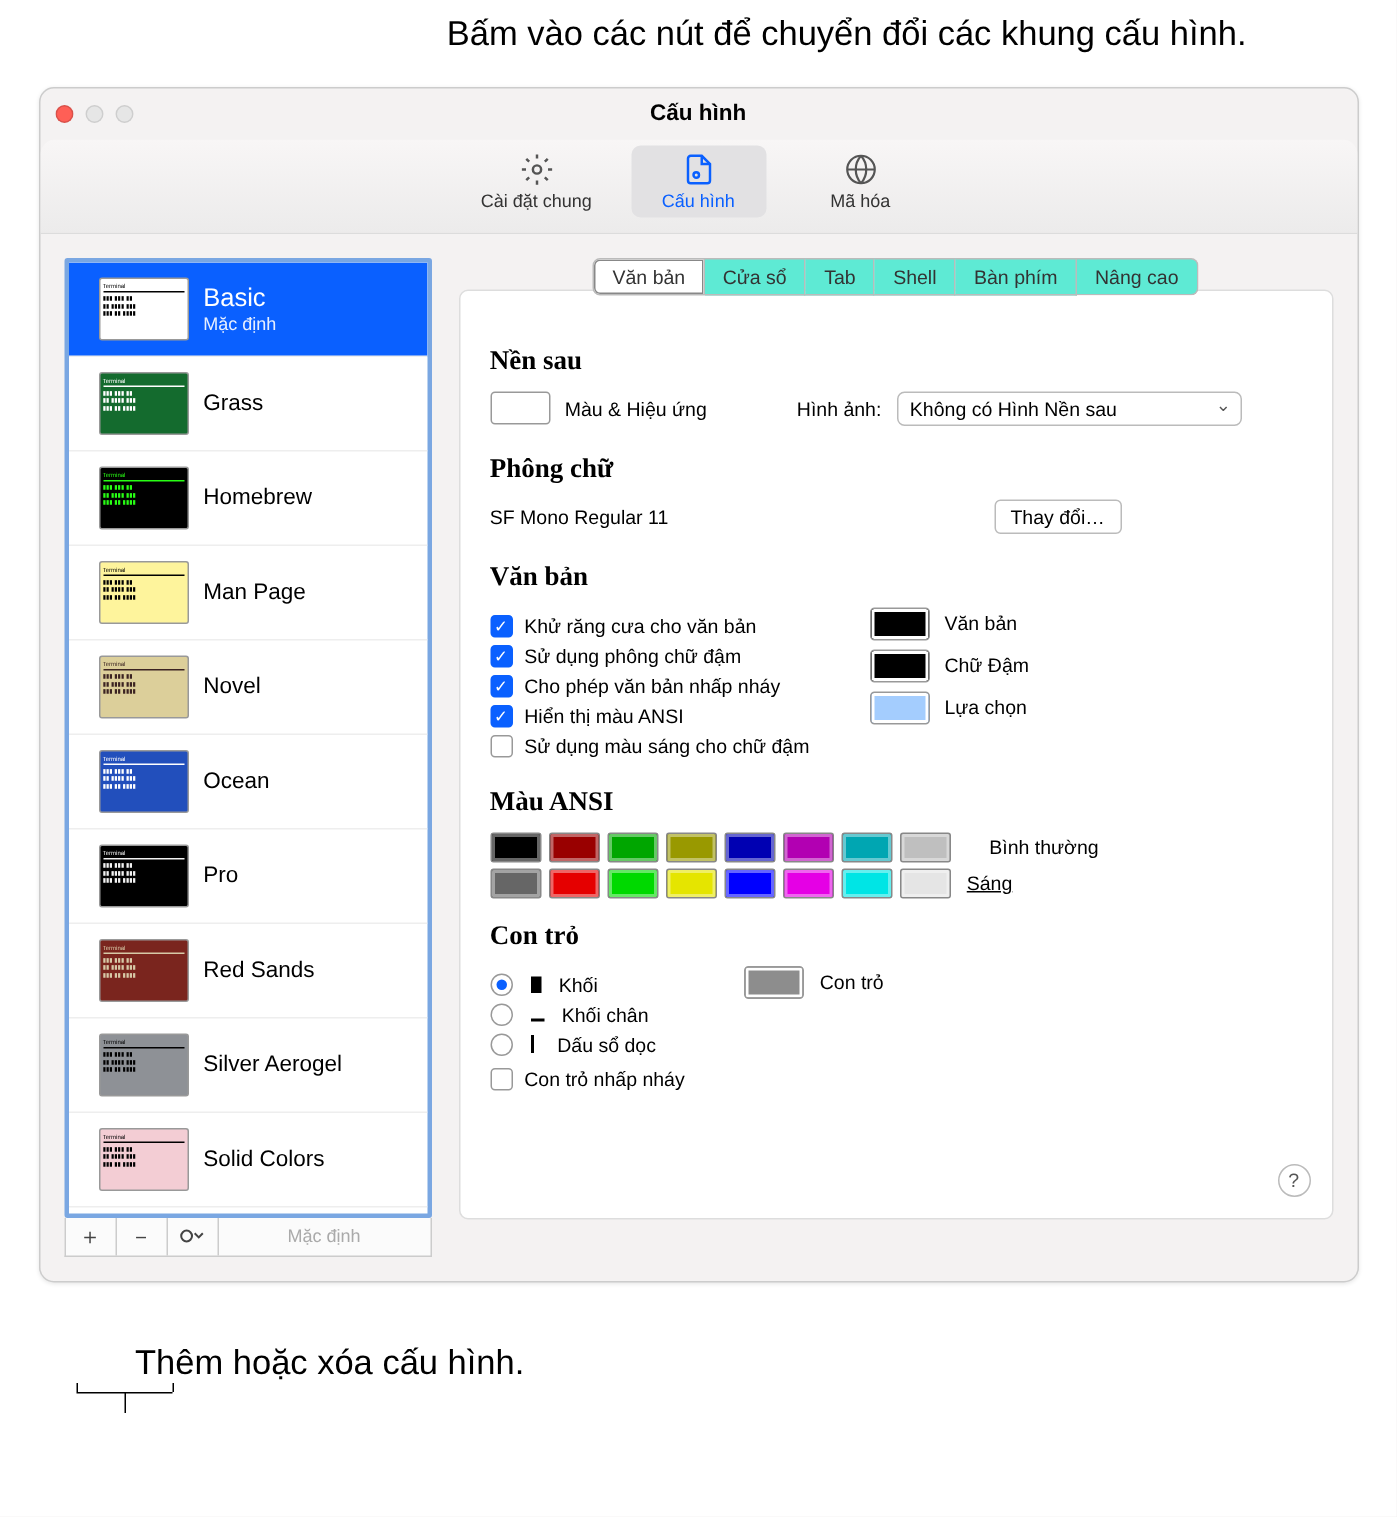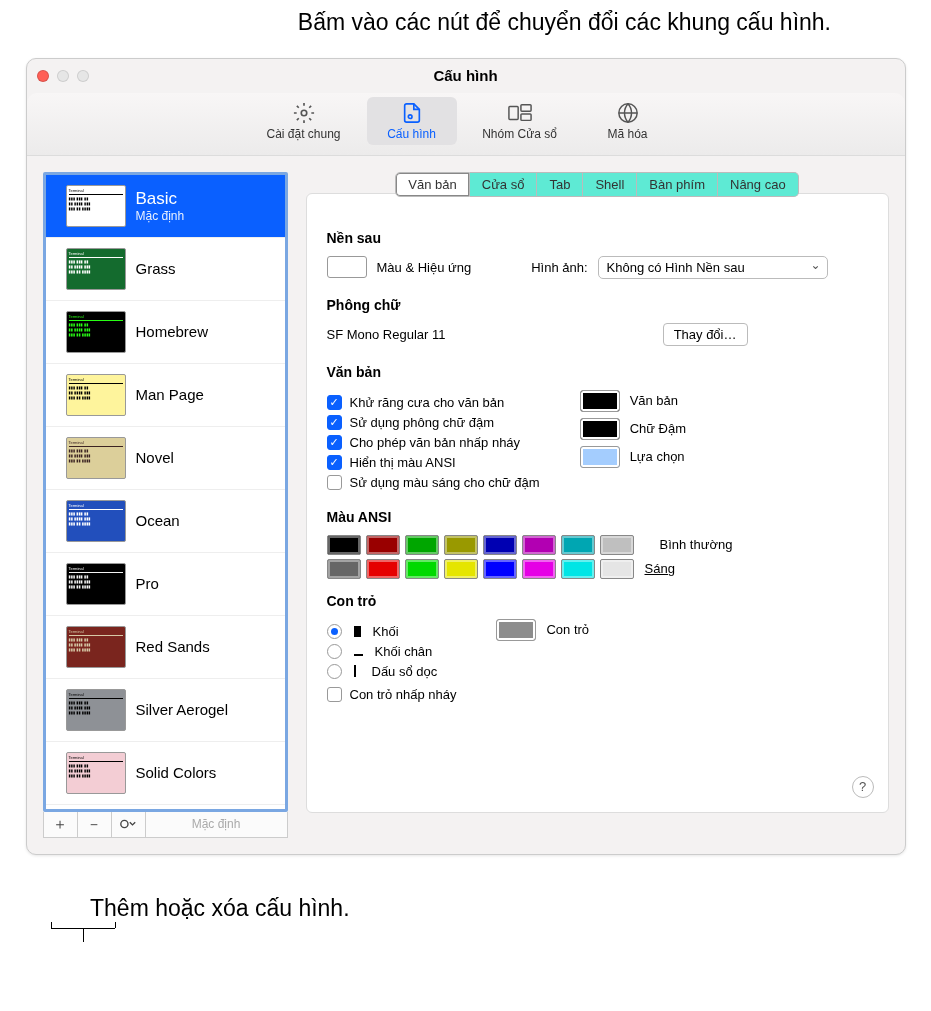--- a/index.html
+++ b/index.html
@@ -35,21 +35,21 @@
 .sf-btn { width:34px; border-right:1px solid #ccc; display:flex; align-items:center; justify-content:center; font-size:15px; color:#444; cursor:default;}
 .sf-spacer { flex:1; display:flex; align-items:center; justify-content:center; color:#aaa; font-size:12px;}
 .main { flex:1; position:relative; }
 .tabbar { display:flex; justify-content:center; margin:0 0 10px; position:relative; z-index:2;}
 .segbtn { padding:4px 12px; background:#5eead4; border:1px solid #bbb; font-size:13px; color:#333; cursor:default;}
 .segbtn:first-child { border-radius:5px 0 0 5px; }
 .segbtn:last-child { border-radius:0 5px 5px 0; }
 .segbtn + .segbtn { border-left:none; }
 .segbtn.active { background:#fff; font-weight:500; box-shadow: 0 0 0 1px #888 inset;}
 .panel { background:#fff; border:1px solid #ddd; border-radius:6px; padding:30px 20px 20px; margin-top:-14px; min-height:620px; position:relative;}
-.section-title { font-weight:600; font-size:14px; margin:6px 0 10px; }
+.section-title { font-weight:600; font-size:18px; margin:6px 0 10px;font-family:Liberation Serif, serif; }
 .row { display:flex; align-items:center; gap:10px; margin-bottom:6px; }
 .color-well { width:40px; height:22px; border:1px solid #999; border-radius:3px; display:inline-block; box-shadow: inset 0 0 0 2px #fff; background:#fff;}
 .small-btn { padding:3px 10px; border:1px solid #bbb; border-radius:4px; background:#fff; font-size:13px; cursor:default;}
 .select { border:1px solid #bbb; border-radius:5px; padding:3px 22px 3px 8px; background:#fff; font-size:13px; position:relative; min-width:230px; display:inline-block;}
 .select::after { content:"⌄"; position:absolute; right:6px; top:1px; color:#555; font-size:12px;}
 .checkbox-row { display:flex; align-items:center; gap:8px; margin:5px 0; }
 .checkbox { width:15px; height:15px; border:1px solid #999; border-radius:3px; display:inline-flex; align-items:center; justify-content:center; font-size:11px; color:#fff; }
 .checkbox.checked { background:#0a60ff; border-color:#0a60ff; }
 .radio { width:15px; height:15px; border:1px solid #999; border-radius:50%; display:inline-flex; align-items:center; justify-content:center;}
 .radio.checked::after { content:""; width:7px; height:7px; background:#0a60ff; border-radius:50%; }
@@ -98,30 +98,20 @@
           <svg width="22" height="22" viewBox="0 0 24 24" fill="none" stroke="currentColor" stroke-width="1.8">
               <path d="M14 2H6a2 2 0 0 0-2 2v16a2 2 0 0 0 2 2h12a2 2 0 0 0 2-2V8z"></path>
               <path d="M14 2v6h6"></path>
               <circle cx="10" cy="16" r="2"></circle>
             </svg>
         </div>
         <div class="tlabel">Cấu hình</div>
       </div>
       <div class="tool-item">
         <div class="ticon">
-          <svg width="24" height="20" viewBox="0 0 26 20" fill="none" stroke="currentColor" stroke-width="1.6">
-              <rect x="1" y="3" width="10" height="14" rx="1"></rect>
-              <rect x="14" y="1" width="11" height="7" rx="1"></rect>
-              <rect x="14" y="11" width="11" height="7" rx="1"></rect>
-            </svg>
-        </div>
-        <div class="tlabel">Nhóm Cửa sổ</div>
-      </div>
-      <div class="tool-item">
-        <div class="ticon">
           <svg width="22" height="22" viewBox="0 0 24 24" fill="none" stroke="currentColor" stroke-width="1.6">
               <circle cx="12" cy="12" r="10"></circle>
               <path d="M2 12h20M12 2a15 15 0 0 1 0 20M12 2a15 15 0 0 0 0 20"></path>
             </svg>
         </div>
         <div class="tlabel">Mã hóa</div>
       </div>
     </div>
 
     <div class="body">

